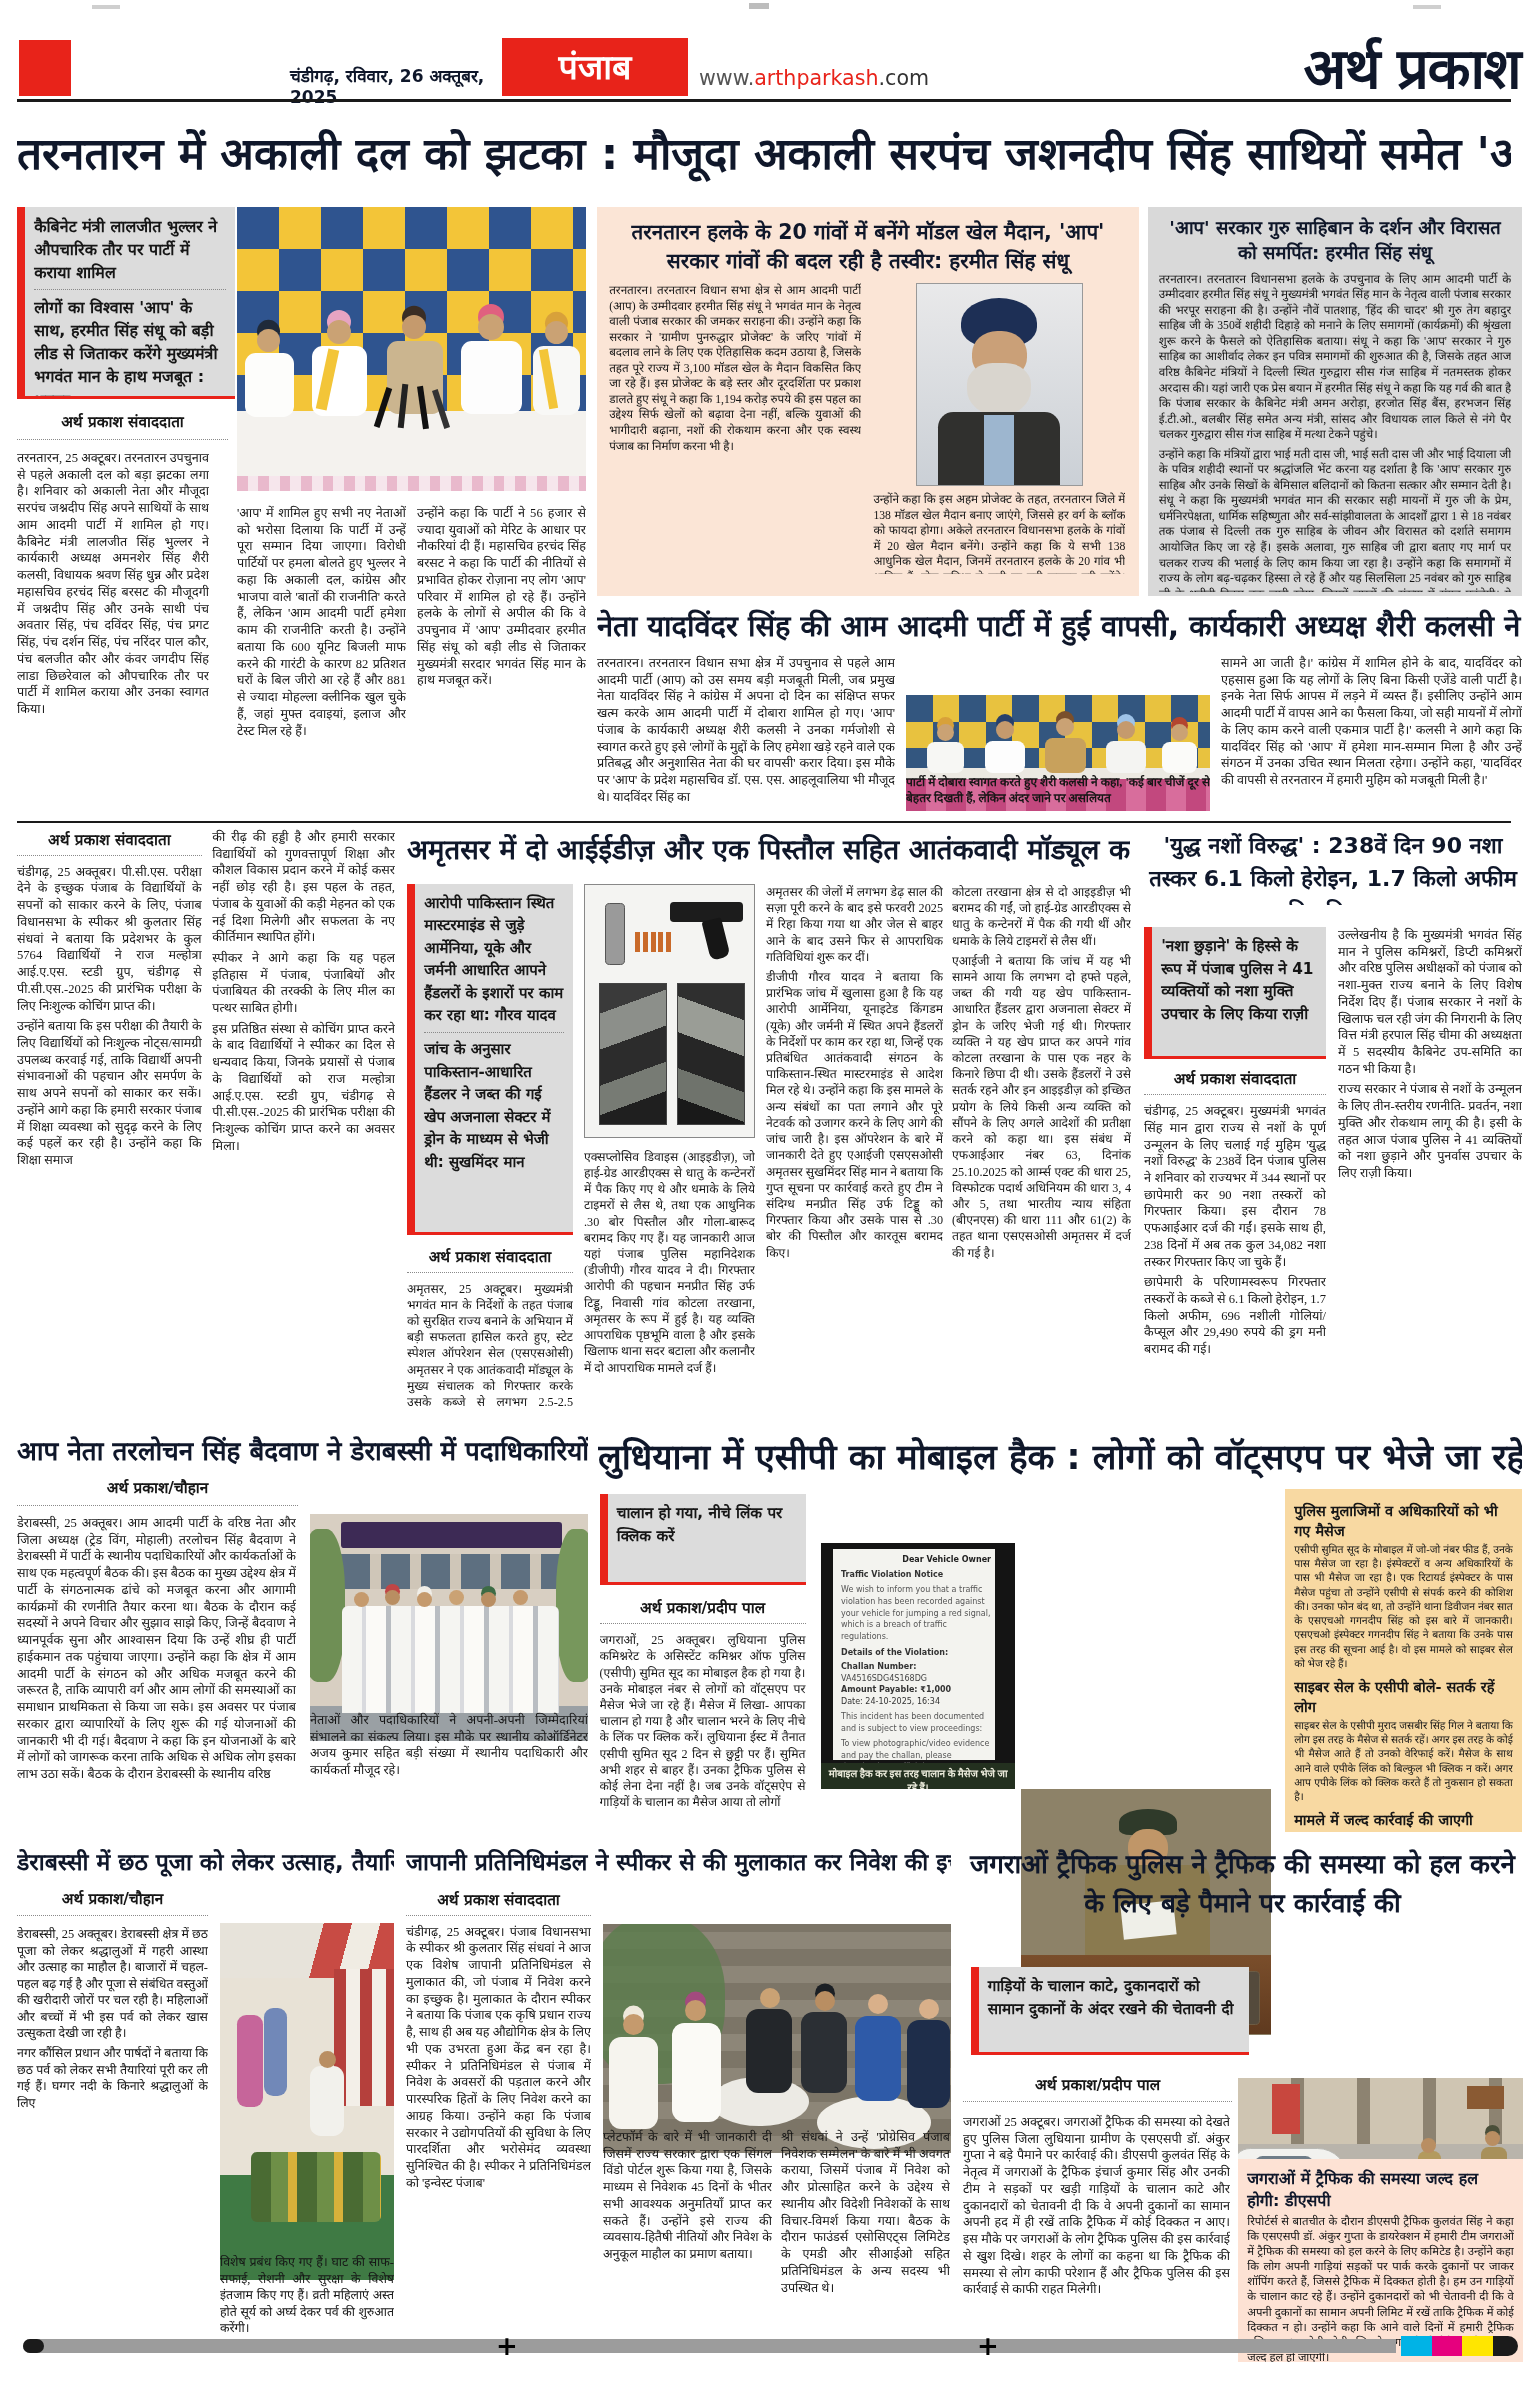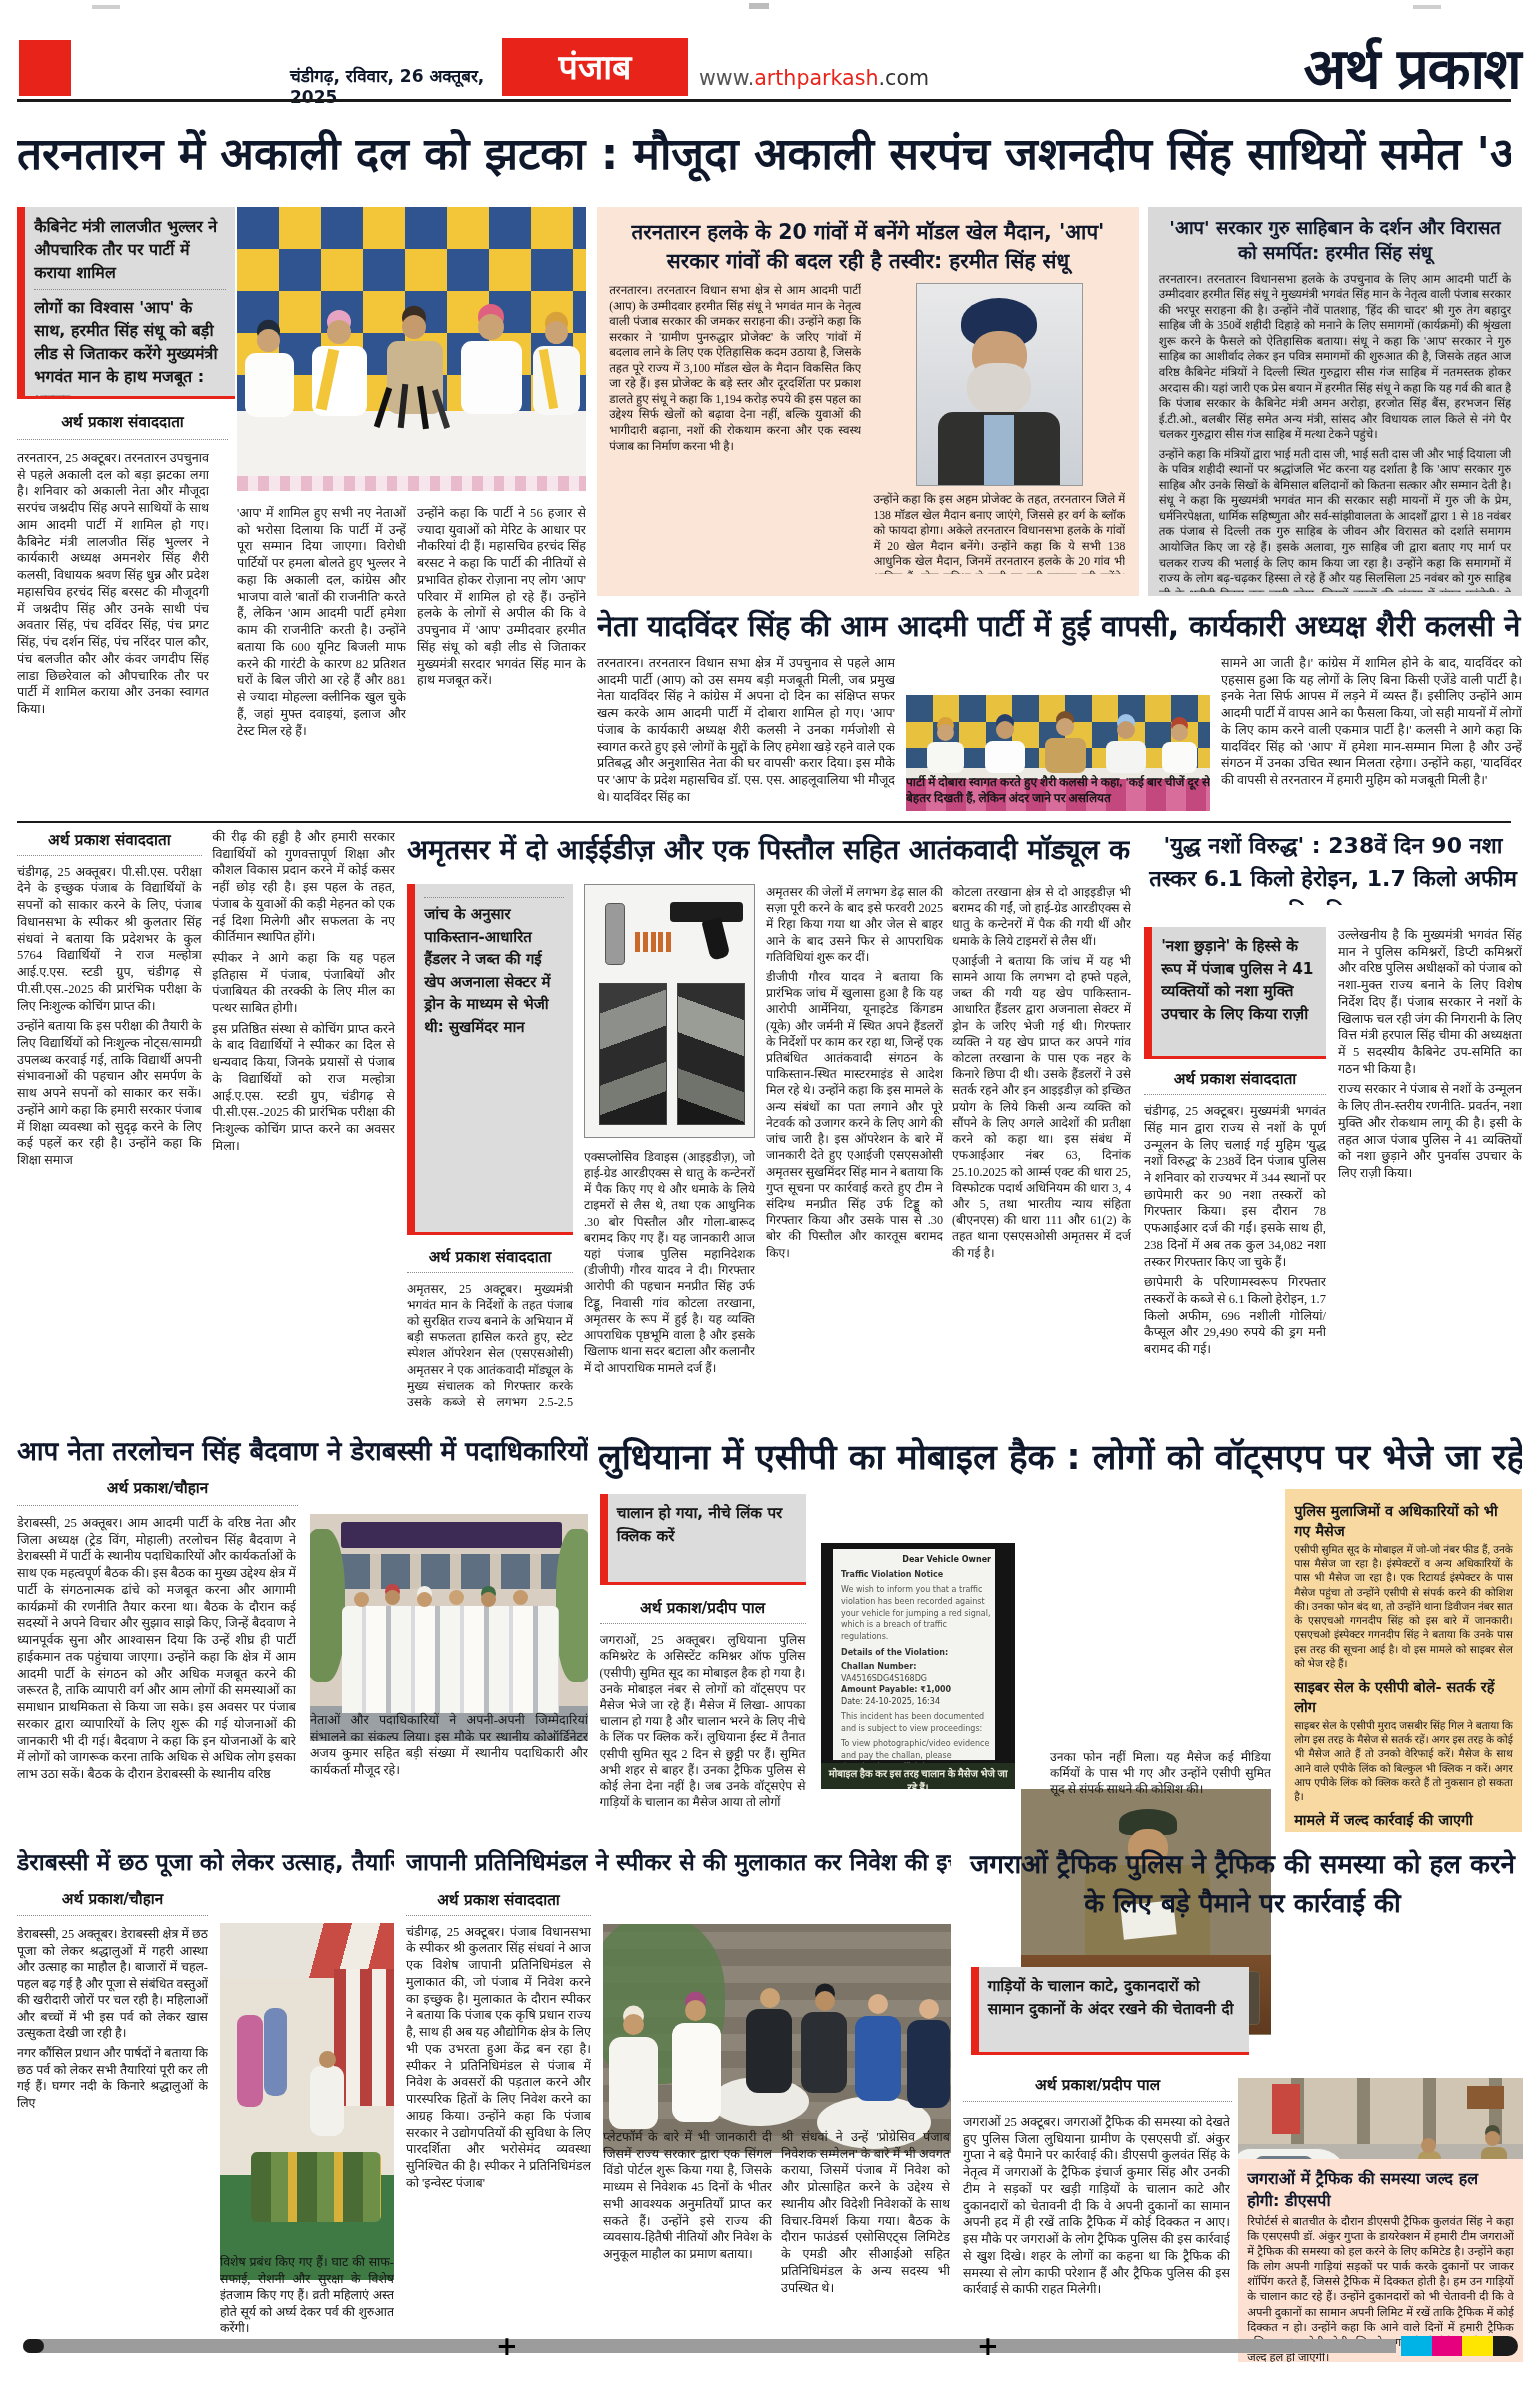--- a/index.html
+++ b/index.html
@@ -164,20 +164,21 @@
           <p>इस प्रतिष्ठित संस्था से कोचिंग प्राप्त करने के बाद विद्यार्थियों ने स्पीकर का दिल से धन्यवाद किया, जिनके प्रयासों से पंजाब के विद्यार्थियों को राज मल्होत्रा आई.ए.एस. स्टडी ग्रुप, चंडीगढ़ से पी.सी.एस.-2025 की प्रारंभिक परीक्षा की निःशुल्क कोचिंग प्राप्त करने का अवसर मिला।</p>
         </div>
     </div>
   </article>
 
   <article class="abs" style="left:407px;top:829px;width:723px;height:591px;">
     <h2 class="hl center" style="font-size:27.5px;margin:0;white-space:nowrap;overflow:hidden;height:41px;line-height:41px;">अमृतसर में दो आईईडीज़ और एक पिस्तौल सहित आतंकवादी मॉड्यूल का मुख्य संचालक गिरफ्तार</h2>
 
     <div class="abs" style="left:0;top:55px;width:166px;height:534px;">
       <div class="kick redunder" style="font-size:15px;line-height:1.5;height:333px;">
+        <div>आरोपी पाकिस्तान स्थित मास्टरमाइंड से जुड़े आर्मेनिया, यूके और जर्मनी आधारित आपने हैंडलरों के इशारों पर काम कर रहा था: गौरव यादव</div>
         <div class="dotrule"></div>
         <div>जांच के अनुसार पाकिस्तान-आधारित हैंडलर ने जब्त की गई खेप अजनाला सेक्टर में ड्रोन के माध्यम से भेजी थी: सुखमिंदर मान</div>
       </div>
       <div class="byline" style="margin-top:10.7px;">अर्थ प्रकाश संवाददाता</div>
       <div class="dotrule" style="margin:6.1px 0 7.6px 0;"></div>
       <div class="bodytxt" style="height:130px;font-size:12.2px;">
           <p>अमृतसर, 25 अक्टूबर। मुख्यमंत्री भगवंत मान के निर्देशों के तहत पंजाब को सुरक्षित राज्य बनाने के अभियान में बड़ी सफलता हासिल करते हुए, स्टेट स्पेशल ऑपरेशन सेल (एसएसओसी) अमृतसर ने एक आतंकवादी मॉड्यूल के मुख्य संचालक को गिरफ्तार करके उसके कब्जे से लगभग 2.5-2.5 किलोग्राम वज़न वाले दो इम्प्रोवाइज्ड</p>
         </div>
     </div>
 
@@ -287,23 +288,20 @@
 
     <div class="abs ph" style="left:423px;top:61px;width:250px;height:246px;background:#8d8268;">
       <span class="s" style="left:98px;top:20px;width:58px;height:26px;border-radius:50% 50% 20% 20%;background:#2f3a2a;"></span>
       <span class="s" style="left:107px;top:40px;width:40px;height:38px;border-radius:46%;background:#c09668;"></span>
       <span class="s" style="left:64px;top:76px;width:125px;height:92px;border-radius:13.7px 13.7px 0 0;background:#8a7a4f;"></span>
       <span class="s" style="left:101px;top:114px;width:53px;height:34px;background:#efefe8;transform:rotate(-6deg);"></span>
       <span class="s" style="left:0;top:166px;width:250px;height:79px;background:linear-gradient(180deg,#7a4e2b,#5f3a1f);"></span>
       <span class="s" style="left:13.7px;top:182px;width:104px;height:52px;background:#4b4238;border:1.5px solid #6d5c44;border-radius:4.6px;"></span>
       <span class="s" style="left:133px;top:182px;width:104px;height:52px;background:#544a3c;border:1.5px solid #6d5c44;border-radius:4.6px;"></span>
     </div>
-    <div class="abs bodytxt" style="left:452px;top:316px;width:221px;height:81px;font-size:12.2px;">
-        <p>उनका फोन नहीं मिला। यह मैसेज कई मीडिया कर्मियों के पास भी गए और उन्होंने एसीपी सुमित सूद से संपर्क साधने की कोशिश की।</p>
-      </div>
 
     <div class="abs" style="left:687px;top:56px;width:237px;height:343px;background:#f8d9a2;padding:6.1px 9.2px;box-sizing:border-box;overflow:hidden;">
       <div class="panel-title">पुलिस मुलाजिमों व अधिकारियों को भी गए मैसेज</div>
       <p class="panel-body">एसीपी सुमित सूद के मोबाइल में जो-जो नंबर फीड हैं, उनके पास मैसेज जा रहा है। इंस्पेक्टरों व अन्य अधिकारियों के पास भी मैसेज जा रहा है। एक रिटायर्ड इंस्पेक्टर के पास मैसेज पहुंचा तो उन्होंने एसीपी से संपर्क करने की कोशिश की। उनका फोन बंद था, तो उन्होंने थाना डिवीजन नंबर सात के एसएचओ गगनदीप सिंह को इस बारे में जानकारी। एसएचओ इंस्पेक्टर गगनदीप सिंह ने बताया कि उनके पास इस तरह की सूचना आई है। वो इस मामले को साइबर सेल को भेज रहे हैं।</p>
       <div class="panel-title">साइबर सेल के एसीपी बोले- सतर्क रहें लोग</div>
       <p class="panel-body">साइबर सेल के एसीपी मुराद जसबीर सिंह गिल ने बताया कि लोग इस तरह के मैसेज से सतर्क रहें। अगर इस तरह के कोई भी मैसेज आते हैं तो उनको वेरिफाई करें। मैसेज के साथ आने वाले एपीके लिंक को बिल्कुल भी क्लिक न करें। अगर आप एपीके लिंक को क्लिक करते हैं तो नुकसान हो सकता है।</p>
       <div class="panel-title">मामले में जल्द कार्रवाई की जाएगी</div>
       <p class="panel-body">मुराद जसबीर ने कहा कि एसीपी सुमित सूद के मोबाइल से इस तरह के मैसेज भेजने की सूचना मेरे पास नहीं आई है। हो सकता है कि अभी साइबर थाने के एसएचओ या किसी अन्य मुलाजिम तक पहुंची हो। इस मामले में जल्द कार्रवाई की जाएगी।</p>
 
     </div>

